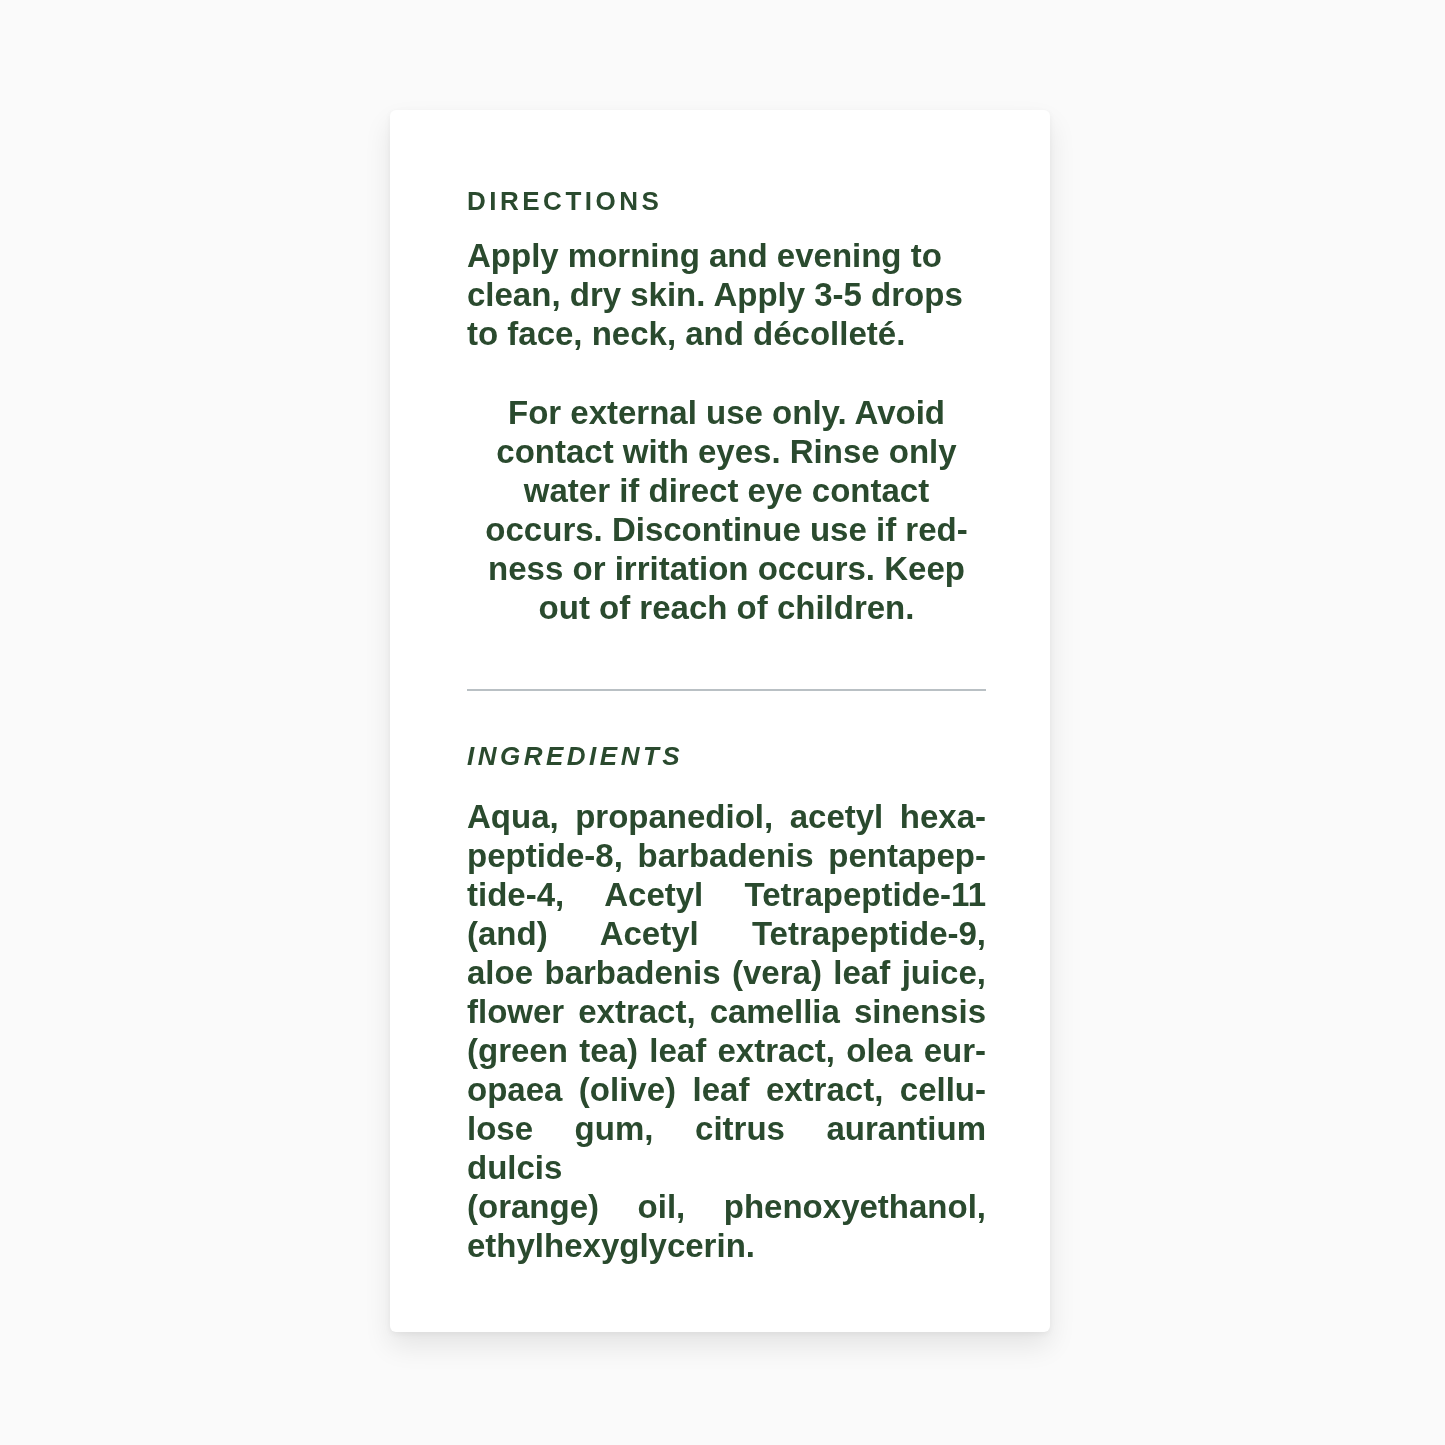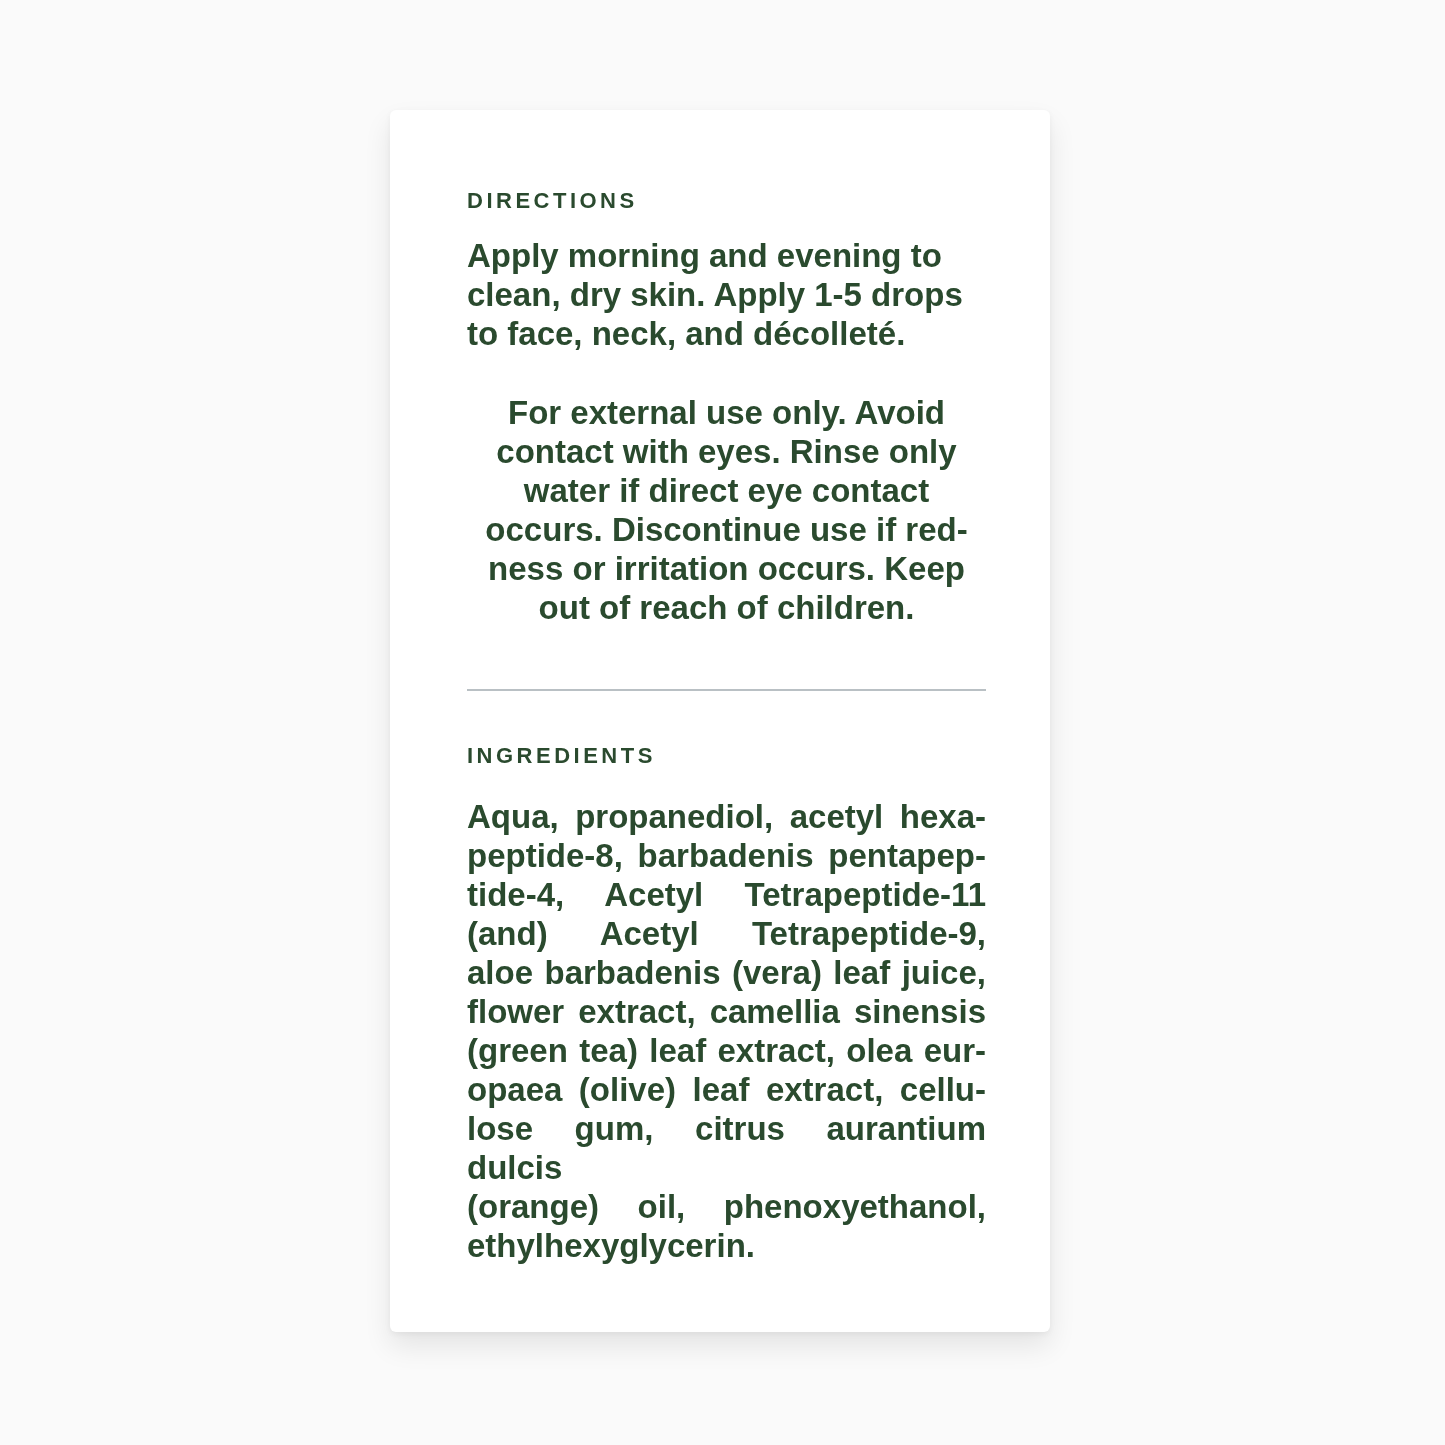--- a/index.html
+++ b/index.html
@@ -25,21 +25,21 @@
     width: 660px;
     height: 1222px;
     box-sizing: border-box;
     background: var(--card-bg, #ffffff);
     border-radius: 6px;
     box-shadow: 0 14px 28px rgba(0,0,0,0.09), 0 2px 6px rgba(0,0,0,0.05);
     padding: 78px 64px 0 77px;
   }
   .section-heading {
     margin: 0;
-    font-size: 22px;
+    font-size: 26px;
     line-height: 26px;
     font-weight: bold;
     letter-spacing: 3.5px;
     color: var(--green, #2a4a2e);
   }
   .body-text {
     margin: 0;
     font-size: 33px;
     line-height: 39px;
     color: var(--green, #2a4a2e);
@@ -55,34 +55,34 @@
   }
   .justify .line:last-child {
     text-align-last: left;
   }
   .divider {
     margin: 62px 0 0 0;
     border: none;
     border-top: 2px solid var(--divider, #b9c0c4);
     width: 100%;
   }
-  .ingredients-heading { margin-top: 52px; }
+  .ingredients-heading { margin-top: 52px; font-style: italic; }
   .ingredients-body { margin-top: 28px; }
 </style>
 </head>
 <body>
 
 <div class="stage">
   <div class="card">
 
     <h2 class="section-heading">DIRECTIONS</h2>
 
     <div class="body-text para-1">
         <div class="line">Apply morning and evening to</div>
-        <div class="line">clean, dry skin. Apply 1-5 drops</div>
+        <div class="line">clean, dry skin. Apply 3-5 drops</div>
         <div class="line">to face, neck, and décolleté.</div>
       </div>
 
     <div class="body-text para-2">
         <div class="line">For external use only. Avoid</div>
         <div class="line">contact with eyes. Rinse only</div>
         <div class="line">water if direct eye contact</div>
         <div class="line">occurs. Discontinue use if red-</div>
         <div class="line">ness or irritation occurs. Keep</div>
         <div class="line">out of reach of children.</div>

